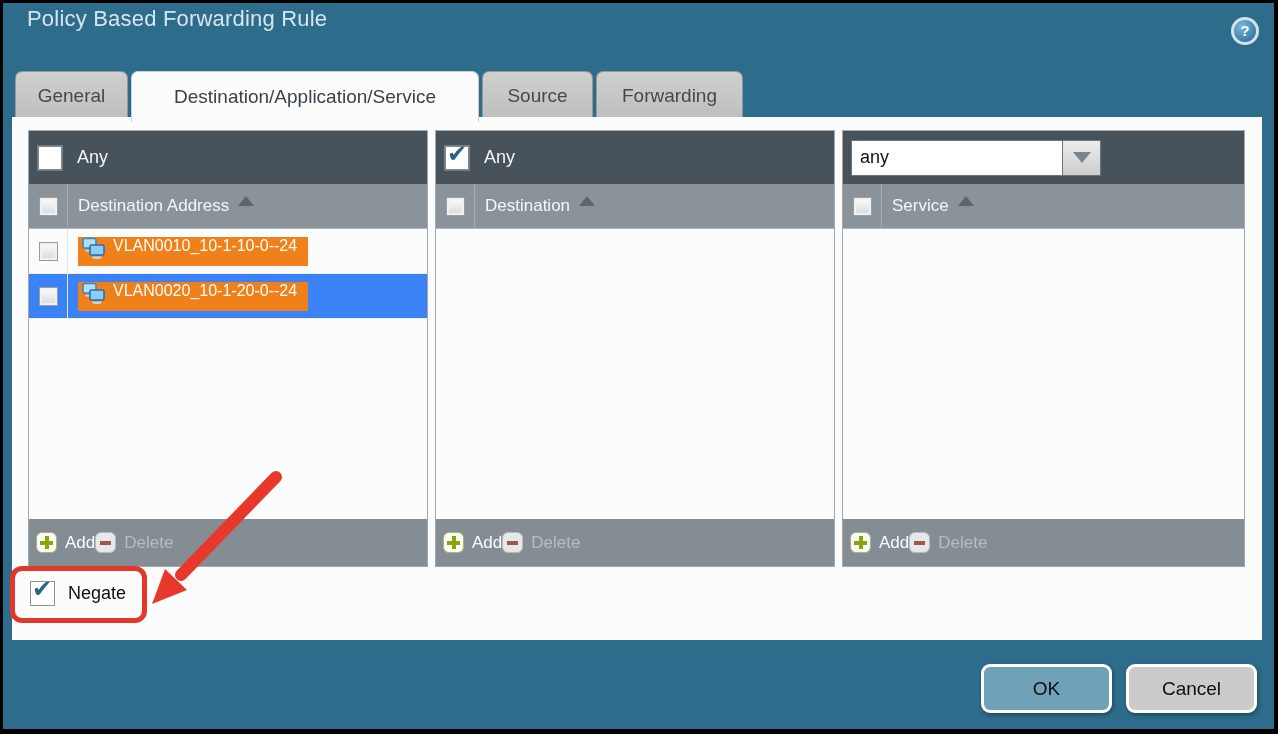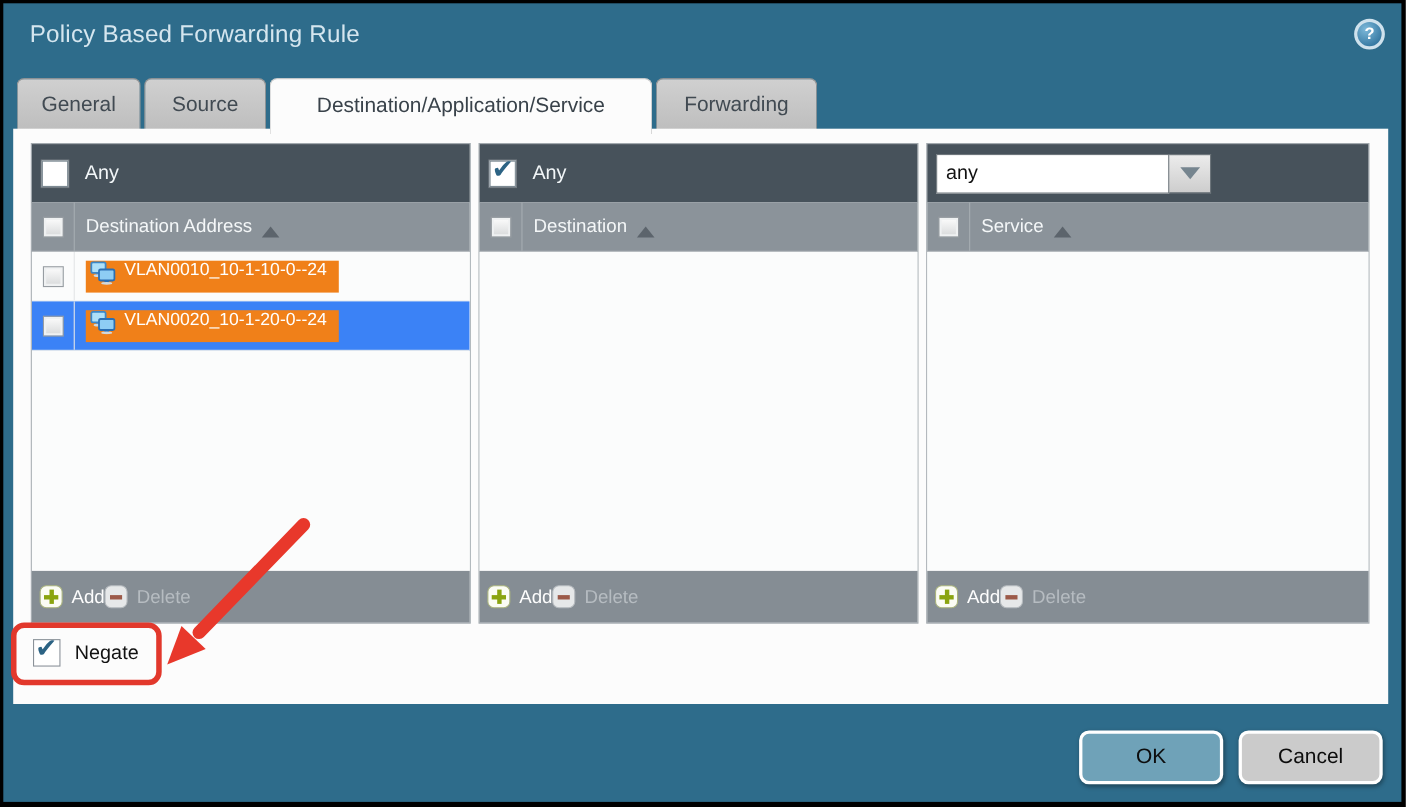--- a/index.html
+++ b/index.html
@@ -7,21 +7,21 @@
     width:1278px;height:734px;position:relative;overflow:hidden;
     background:#000;font-family:"Liberation Sans",sans-serif;
     -webkit-font-smoothing:antialiased;
   }
   .dialog{
     position:absolute;left:3px;top:3px;right:4px;bottom:5px;
     background:var(--teal,#2e6c8b);
   }
   
   .title{
-    position:absolute;left:24px;top:15px;
+    position:absolute;left:24px;top:3px;
     font-size:22px;letter-spacing:.2px;color:var(--title-text,#d5e6ef);
   }
   .help-icon{
     position:absolute;left:1228px;top:14px;width:22px;height:22px;
     border-radius:50%;background:radial-gradient(circle at 35% 30%,#7db9da,#1f6490);
     border:3px solid #cfe2ed;cursor:pointer;
   }
   .help-icon::before{
     content:"?";position:absolute;left:0;right:0;top:1px;text-align:center;
     color:#fff;font-weight:bold;font-size:15px;line-height:20px;
@@ -59,21 +59,21 @@
   .panel-header .hdr-label{color:#f2f6f8;font-size:18px;}
   .col-header{
     height:44px;flex:0 0 44px;background:var(--hdr-col,#8b939a);
     display:flex;align-items:center;border-bottom:1px solid #b2b8bc;
   }
   .col-cb-cell{
     width:38px;flex:0 0 38px;display:flex;align-items:center;justify-content:center;
     border-right:1px solid #a6adb2;height:100%;
   }
   .col-label-wrap{
-    display:flex;align-items:flex-end;gap:9px;padding-left:10px;
+    display:flex;align-items:flex-start;gap:9px;padding-left:10px;
     color:#f4f7f8;font-size:17px;
   }
   .sort-tri{
     width:0;height:0;border-left:8px solid transparent;border-right:8px solid transparent;
     border-bottom:10px solid #5c646c;
   }
   .panel-body{flex:1 1 auto;background:#fbfcfc;overflow:hidden;}
   .panel-footer{
     height:47px;flex:0 0 47px;background:var(--hdr-foot,#858d94);
     display:flex;align-items:center;padding-left:7px;
@@ -165,22 +165,22 @@
 </head>
 <body>
 
 <div class="dialog">
 
   <div class="title">Policy Based Forwarding Rule</div>
   <div class="help-icon"></div>
 
   <div class="tabs">
     <div class="tab tab-general">General</div>
+    <div class="tab tab-das active">Destination/Application/Service</div>
     <div class="tab tab-source">Source</div>
-    <div class="tab tab-das active">Destination/Application/Service</div>
     <div class="tab tab-forwarding">Forwarding</div>
   </div>
 
   <div class="content">
 
     <div class="panel panel-dest">
       <div class="panel-header">
         <span class="cb cb-big"></span>
         <span class="hdr-label">Any</span>
       </div>

